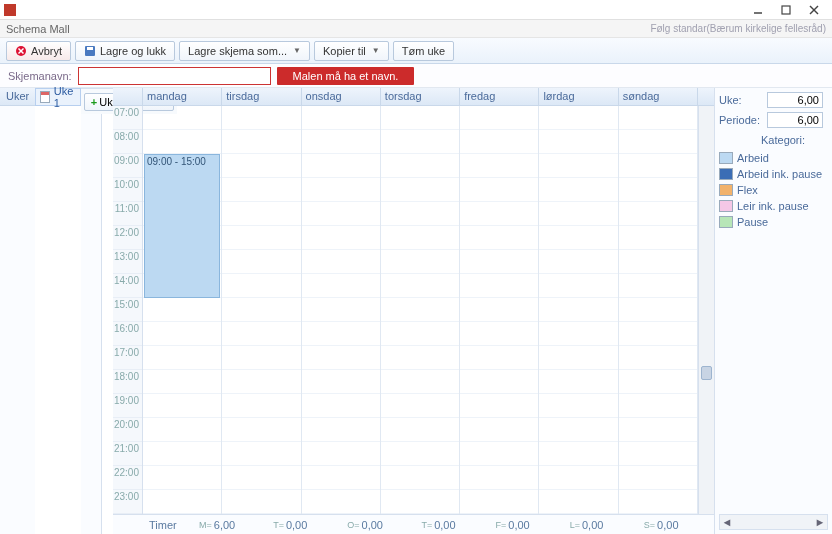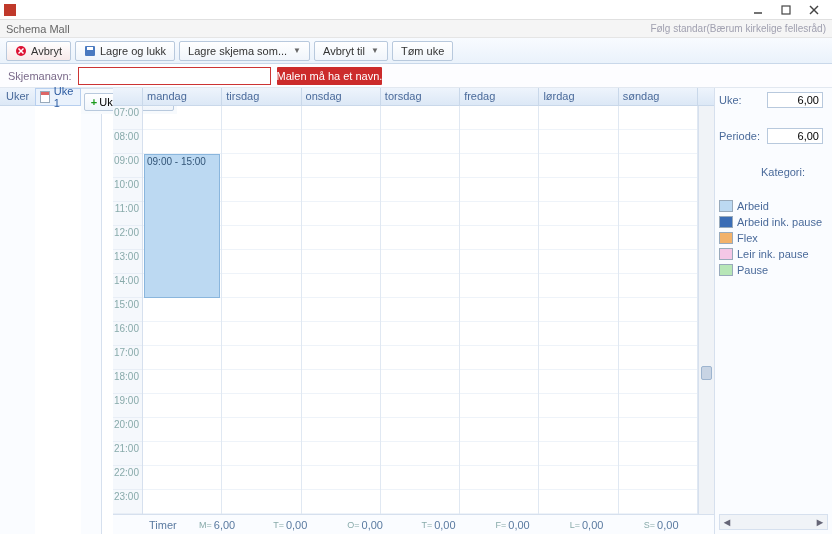--- a/index.html
+++ b/index.html
@@ -17,21 +17,21 @@
 
 .toolbar { height: 26px; background: linear-gradient(#f8fbff,#eaf2fb); border-bottom: 1px solid #c9d8ea; display: flex; align-items: center; padding: 2px 6px; gap: 4px; }
 .tbtn { height: 20px; padding: 0 8px; border: 1px solid #b8c9dd; background: linear-gradient(#fff,#f0f5fb); border-radius: 2px; display: flex; align-items: center; gap: 4px; cursor: pointer; color: #333; }
 .tbtn.red { background: linear-gradient(#fff,#f7eaea); }
 .tbtn .ico { width: 12px; height: 12px; display: inline-flex; align-items: center; justify-content: center; }
 .tbtn .caret { font-size: 8px; color: #666; margin-left: 2px; }
 
 .namerow { height: 24px; display: flex; align-items: center; padding: 2px 8px; gap: 6px; background: #fdfdff; border-bottom: 1px solid #e2e8f0; }
 .namerow label { color: #7a6a8a; }
 .namerow input { width: 193px; height: 18px; border: 1px solid #cc3333; padding: 0 4px; outline: none; }
-.namerow .err { background: #cc2b2b; color: #fff; padding: 3px 0; border-radius: 1px; }
+.namerow .err { background: #cc2b2b; color: #fff; padding: 3px 16px; border-radius: 1px; }
 
 .main { display: flex; height: 446px; position: relative; }
 
 .leftcol { width: 102px; border-right: 1px solid #d6e0ee; display: flex; flex-direction: row; background: #fafcff; }
 .leftcol .hdr { height: 18px; background: linear-gradient(#eef4fc,#dce8f6); border-bottom: 1px solid #c9d8ea; color: #4a6a9a; padding: 2px 6px; }
 .leftcol .weeks { flex: 1; background: #fff; }
 .leftcol .weekitem { height: 18px; display: flex; align-items: center; padding: 0 4px; gap: 4px; background: #eaf2fc; border: 1px solid #b7cfef; color: #2b5aa0; cursor: pointer; }
 .leftcol .wk-ico { width: 12px; height: 12px; background: #fff; border: 1px solid #9ab; display:inline-block; position: relative; }
 .leftcol .wk-ico::before { content:''; position:absolute; top:0;left:0;right:0;height:3px;background:#d66; }
 .leftcol .footer { height: 26px; border-top: 1px solid #d6e0ee; display: flex; align-items: center; padding: 3px; gap: 3px; background: #f7fafd; }
@@ -55,21 +55,21 @@
 
 .vscroll { width: 16px; background: #f0f3f7; border-left: 1px solid #d6e0ee; position: relative; }
 .vscroll .thumb { position: absolute; left: 2px; right: 2px; top: 260px; height: 14px; background: #c8d4e4; border: 1px solid #9db4cf; border-radius: 2px; }
 
 .sumrow { height: 20px; display: flex; border-top: 1px solid #d6e0ee; background: #fafcff; align-items: center; }
 .sumrow .lbl { width: 30px; padding-left: 36px; color: #5a7aa0; width: 66px; }
 .sumrow .sval { flex: 1; text-align: center; color: #5a7aa0; font-size: 10px; display:flex; align-items:center; justify-content:flex-start; padding-left:20px; gap:2px;}
 .sumrow .pre { font-size:9px; color:#8aa;}
 .sumrow .pad { width:16px; }
 
-.rightcol { width: 118px; border-left: 1px solid #d6e0ee; background: #fafcff; display: flex; flex-direction: column; padding: 4px; gap: 20px; }
+.rightcol { width: 118px; border-left: 1px solid #d6e0ee; background: #fafcff; display: flex; flex-direction: column; padding: 4px; gap: 4px; }
 .rightcol .row { display: flex; align-items: center; gap: 4px; }
 .rightcol .row label { color: #4a6a9a; width: 44px; }
 .rightcol .row input { width: 56px; height: 16px; border: 1px solid #b8c9dd; padding: 0 3px; text-align: right; background:#fff; }
 .rightcol .cathdr { color: #4a6a9a; margin-top: 2px; padding-left: 42px; }
 .rightcol .cat { display: flex; align-items: center; gap: 4px; height: 16px; color: #4a6a9a; }
 .rightcol .sw { width: 14px; height: 12px; border: 1px solid #9ab; }
 .rightcol .hscroll { margin-top: auto; height: 16px; background: #f0f3f7; border: 1px solid #d6e0ee; display: flex; align-items: center; }
 .rightcol .hscroll .arr { width: 14px; text-align: center; color: #667; }
 .rightcol .hscroll .track { flex: 1; }
 </style>
@@ -121,21 +121,21 @@
           <rect x="3" y="2" width="6" height="3" fill="#fff"></rect>
         </svg>
       </span>
     <span>Lagre og lukk</span>
   </div>
   <div class="tbtn">
     <span>Lagre skjema som...</span>
     <span class="caret">▼</span>
   </div>
   <div class="tbtn">
-    <span>Avbryt til</span>
+    <span>Kopier til</span>
     <span class="caret">▼</span>
   </div>
   <div class="tbtn">
     <span>Tøm uke</span>
   </div>
 </div>
 
 <div class="namerow">
   <label>Skjemanavn:</label>
   <input type="text" value="" style="">

